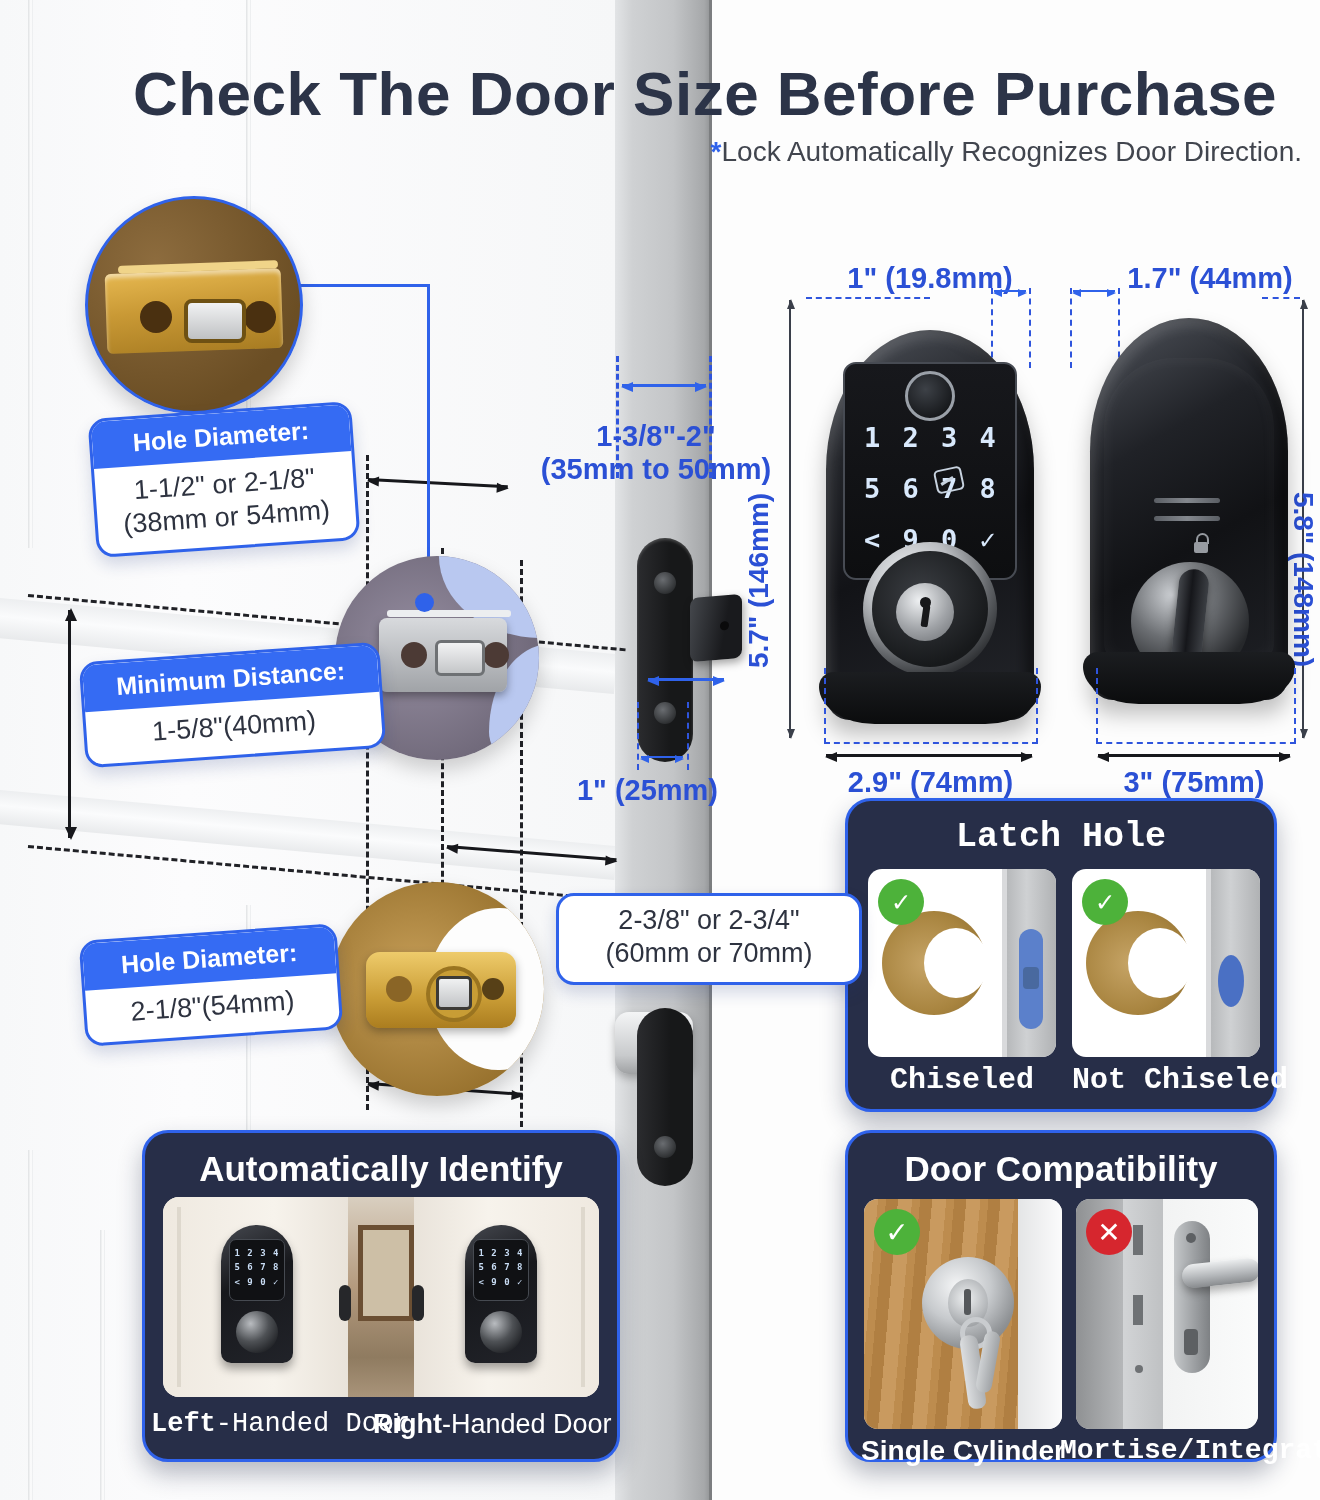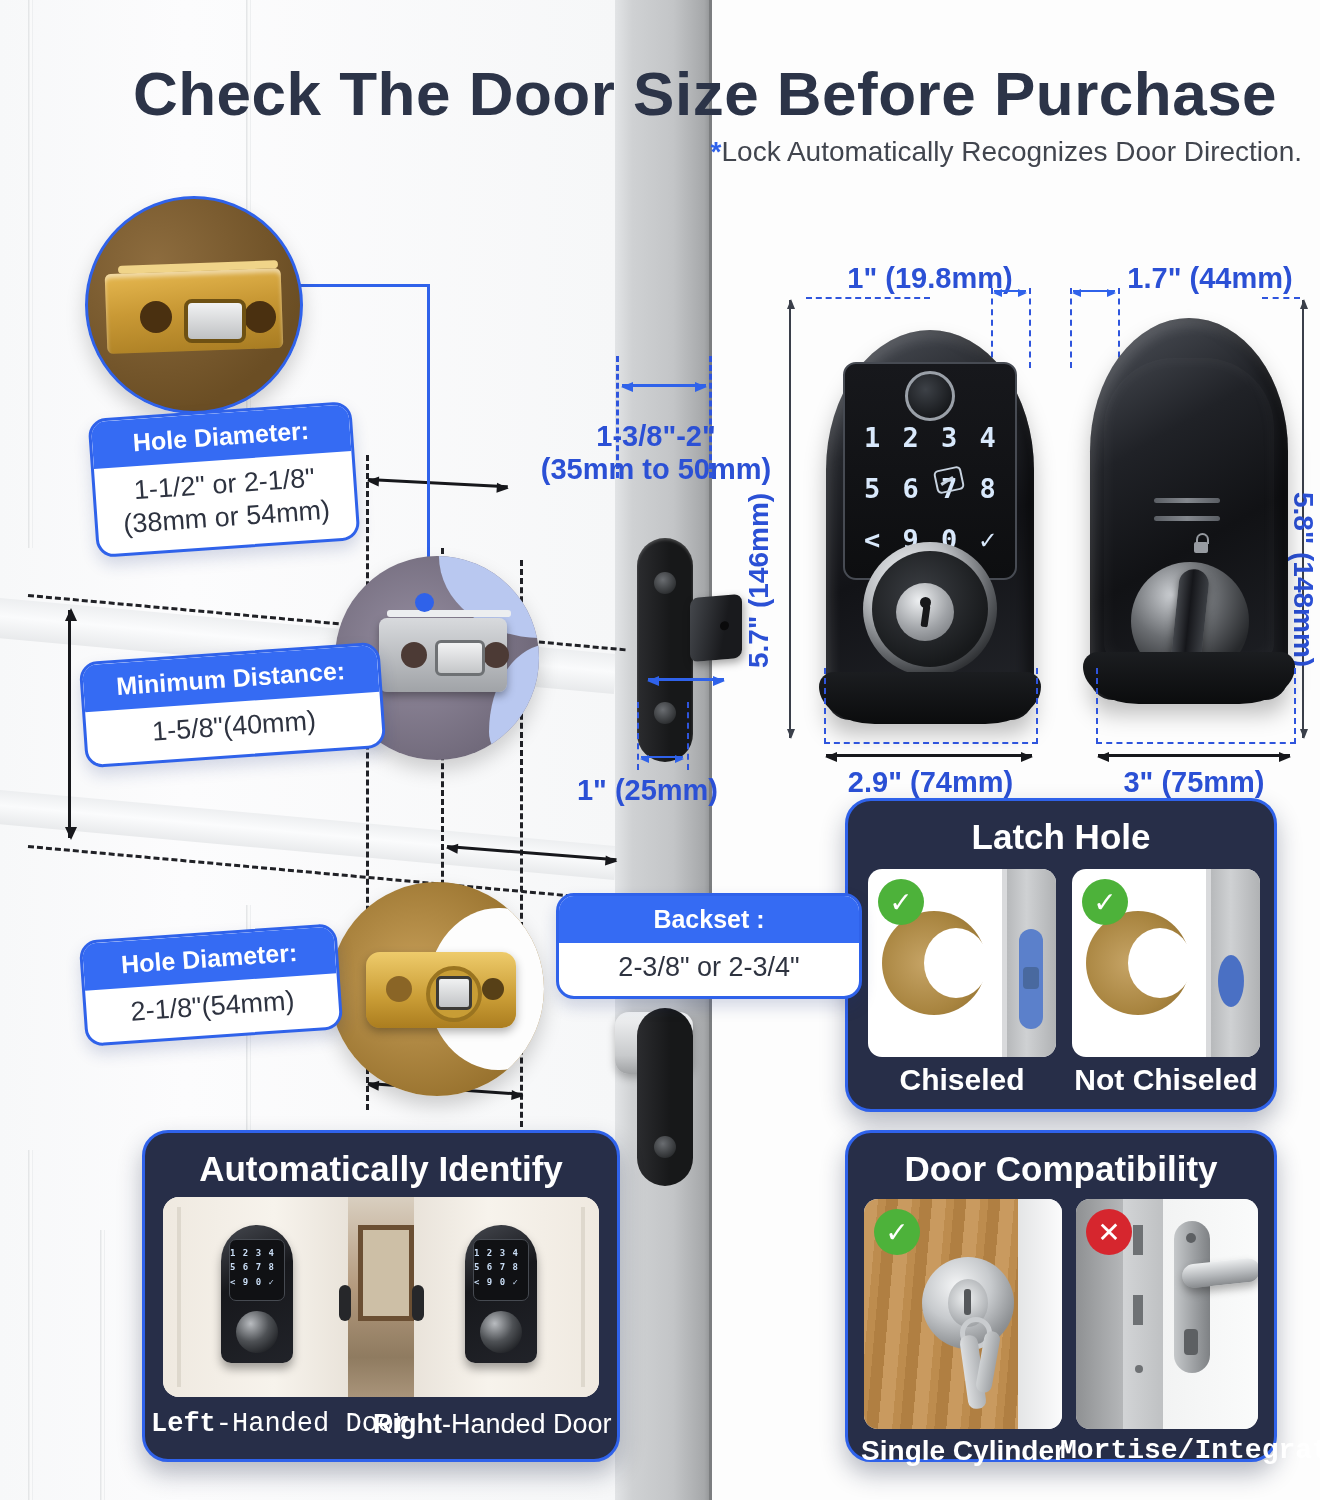--- a/index.html
+++ b/index.html
@@ -103,21 +103,21 @@
   .badge.green{background:#4db23a;}
   .badge.red{background:#d6262e;}
   .woodhole{position:absolute;border-radius:50%;
       background:radial-gradient(circle at 42% 50%,#c6a466,#a8843f 62%,#8a6a2e);}
   .woodhole::after{content:"";position:absolute;left:40%;top:16%;width:62%;height:68%;border-radius:50%;background:#fff;}
 
   
   .mini-lock{position:absolute;width:72px;height:138px;border-radius:36px 36px 10px 10px;
       background:linear-gradient(155deg,#45484f,#17181c 40%,#212329);box-shadow:0 6px 10px rgba(0,0,0,.35);}
   .mini-glass{position:absolute;left:8px;right:8px;top:14px;height:62px;border-radius:7px;border:1px solid #464a51;
-      background:#101114;color:#c9ddf5;font-size:9px;font-weight:700;line-height:1.6;
+      background:#101114;color:#c9ddf5;font-size:9px;font-weight:700;text-align:center;line-height:1.6;
       font-family:"DejaVu Sans Mono",monospace;letter-spacing:1px;padding-top:6px;box-sizing:border-box;}
   .mini-cyl{position:absolute;left:50%;transform:translateX(-50%);top:86px;width:42px;height:42px;border-radius:50%;
       background:radial-gradient(circle at 35% 30%,#b9bcc0,#4e5155 45%,#202226 80%);}
 </style>
 </head>
 <body>
 
 <div id="stage">
 
   <div class="abs door-left">
@@ -228,23 +228,23 @@
     <div class="abs" style="left:30px;top:26px;width:9px;height:9px;border-radius:50%;background:#0a0a0b;"></div>
   </div>
   <div class="ah blue" style="left:648px;top:678px;width:76px;z-index:3;"></div>
 
   <div class="dv bdash thin" style="left:637px;top:702px;height:68px;z-index:3;"></div>
   <div class="dv bdash thin" style="left:687px;top:702px;height:68px;z-index:3;"></div>
   <div class="ah blue small" style="left:641px;top:756px;width:42px;z-index:3;"></div>
   <div class="abs meas" style="left:560px;top:774px;width:175px;z-index:3;">1" (25mm)</div>
 
   <div class="callout" style="left:556px;top:893px;width:300px;z-index:5;">
-    <div class="hd">Backset :</div>
     <div class="bd">
       <div>2-3/8" or 2-3/4"</div>
+      <div>(60mm or 70mm)</div>
     </div>
   </div>
 
   <div class="abs" style="left:615px;top:1012px;width:78px;height:62px;border-radius:14px;
        background:linear-gradient(180deg,#f4f5f6,#c8cacc 70%,#9fa1a3);box-shadow:0 4px 8px rgba(0,0,0,.25);"></div>
   <div class="abs" style="left:637px;top:1008px;width:56px;height:178px;border-radius:28px;
        background:linear-gradient(90deg,#2b2c2f,#171819 60%);">
     <div class="abs" style="left:17px;top:128px;width:22px;height:22px;border-radius:50%;
          background:radial-gradient(circle at 40% 35%,#6a6d71,#2c2e30 75%);"></div>
   </div>
@@ -312,21 +312,21 @@
         </div>
     </div>
     <div class="flare"></div>
   </div>
 
   <div class="abs" style="left:1096px;top:668px;width:196px;height:74px;border-left:2px dashed #2f55dd;
        border-right:2px dashed #2f55dd;border-bottom:2px dashed #2f55dd;"></div>
   <div class="ah" style="left:1098px;top:754px;width:192px;"></div>
   <div class="abs meas" style="left:1098px;top:766px;width:192px;">3" (75mm)</div>
 
-  <div class="panel" style="left:845px;top:798px;width:426px;height:308px;">
+  <div class="panel" style="left:845px;top:798px;width:426px;height:308px;font-family:Liberation Mono, monospace;">
     <div class="ptitle" style="top:16px;">Latch Hole</div>
 
     <div class="card" style="left:20px;top:68px;width:188px;height:188px;">
       <div class="abs" style="right:0;top:0;width:26%;height:100%;background:linear-gradient(90deg,#b7b9bb,#cfd1d3 40%,#b0b2b4);"></div>
       <div class="abs" style="right:26%;top:0;width:5px;height:100%;background:#d9dadc;"></div>
       <div class="woodhole" style="left:14px;top:42px;width:104px;height:104px;"></div>
       <div class="abs" style="right:13px;top:60px;width:24px;height:100px;border-radius:12px;background:#5b80cb;">
         <div class="abs" style="left:4px;top:38px;width:16px;height:22px;border-radius:4px;background:#49699f;"></div>
       </div>
       <div class="badge green" style="left:10px;top:10px;">✓</div>

